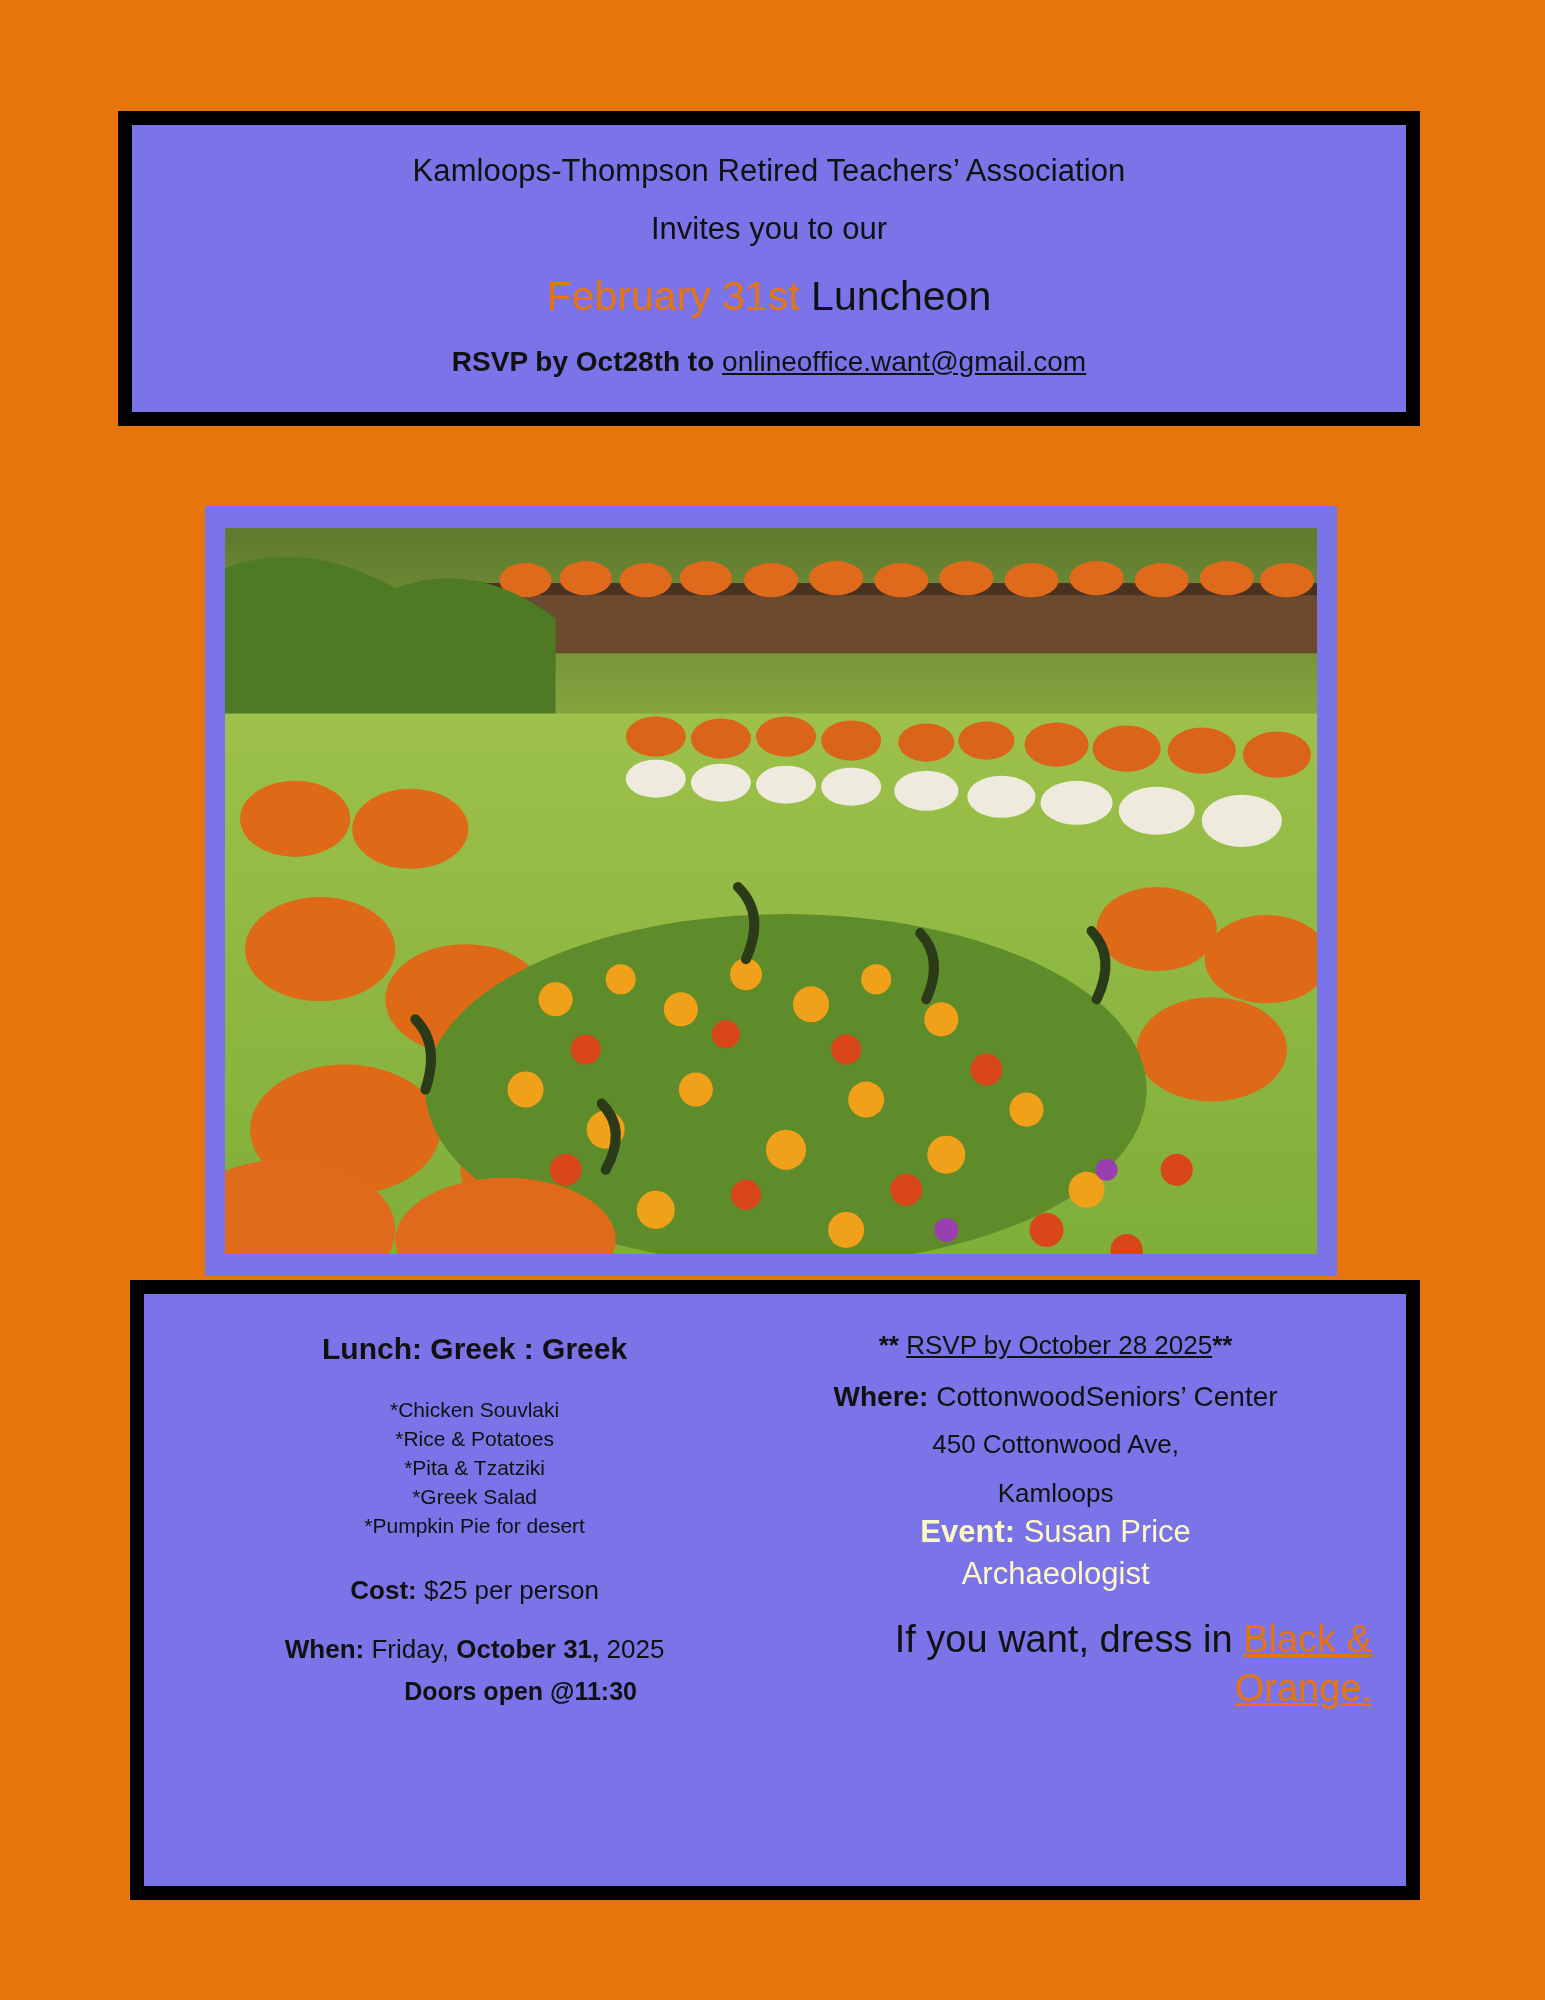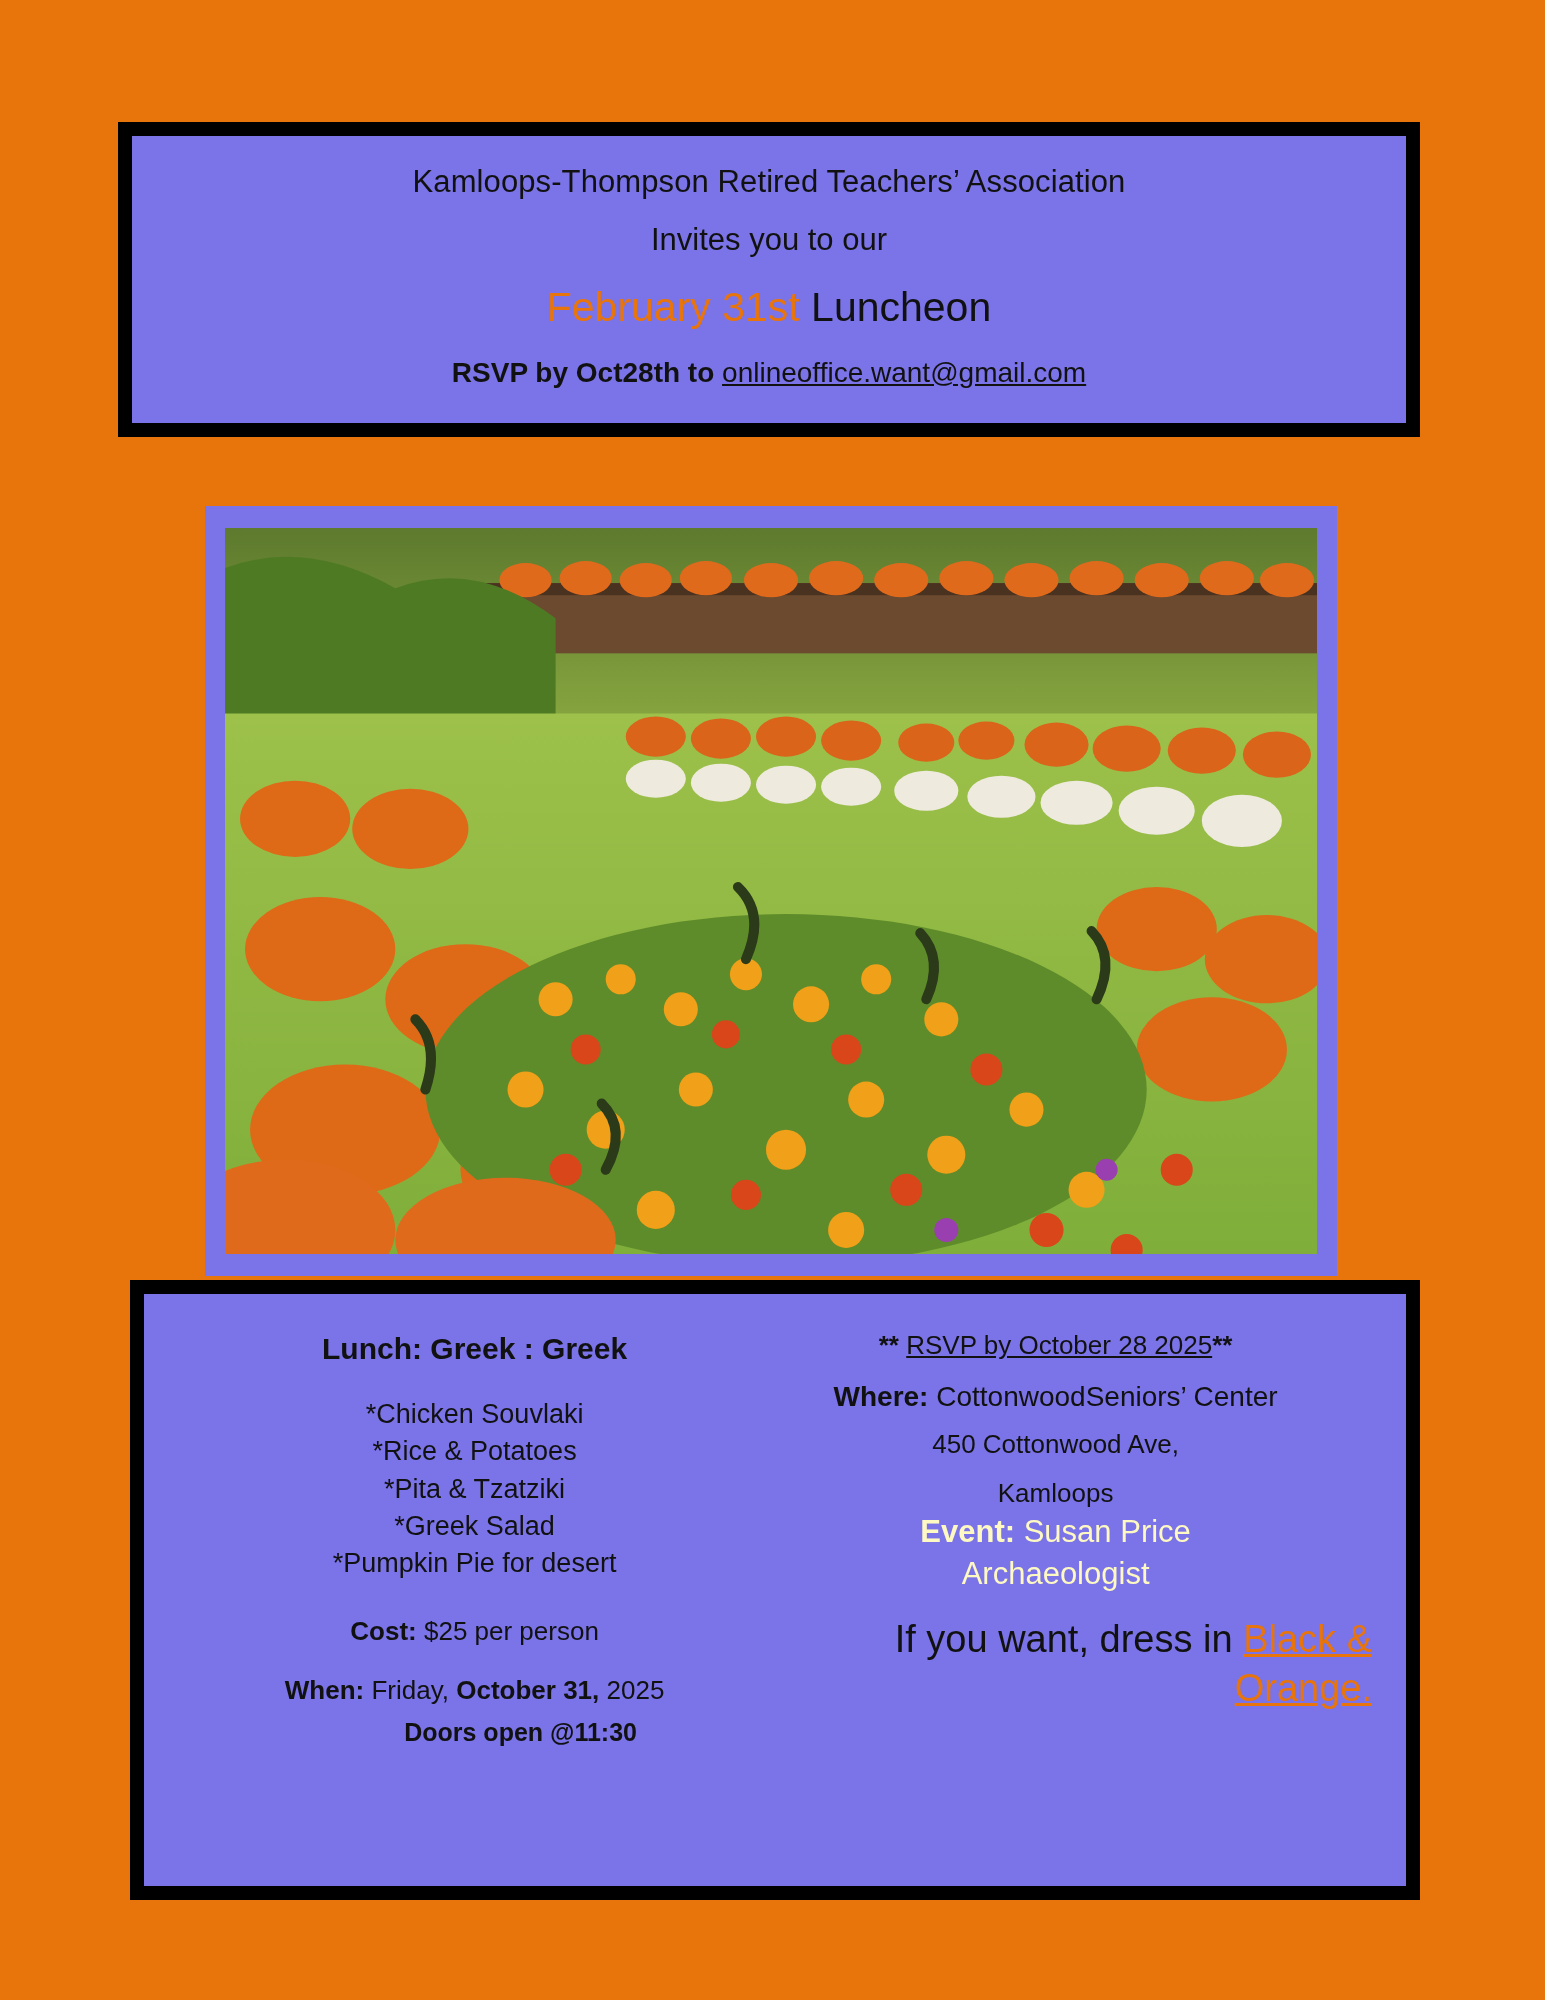--- a/index.html
+++ b/index.html
@@ -32,21 +32,21 @@
     background: #7b74e8;
     width: 100%;
     height: 100%;
     box-sizing: border-box;
     position: relative;
   }
 
   
   #header-box {
     left: 118px;
-    top: 122px;
+    top: 111px;
     width: 1302px;
     height: 315px;
   }
   #header-inner {
     padding: 18px 30px 14px 30px;
     text-align: center;
   }
   .line-assoc {
     font-size: 31px;
     color: #111;
@@ -128,21 +128,21 @@
     box-sizing: border-box;
     text-align: center;
   }
   .lunch-title {
     font-size: 30px;
     font-weight: 700;
     color: #111;
     margin: 12px 0 30px 0;
   }
   .menu-item {
-    font-size: 27px;
+    font-size: 21px;
     color: #111;
     line-height: 1.38;
   }
   .cost-line {
     font-size: 26px;
     color: #111;
     margin-top: 34px;
   }
   .cost-line .lbl, .when-line .lbl {
     font-weight: 700;

